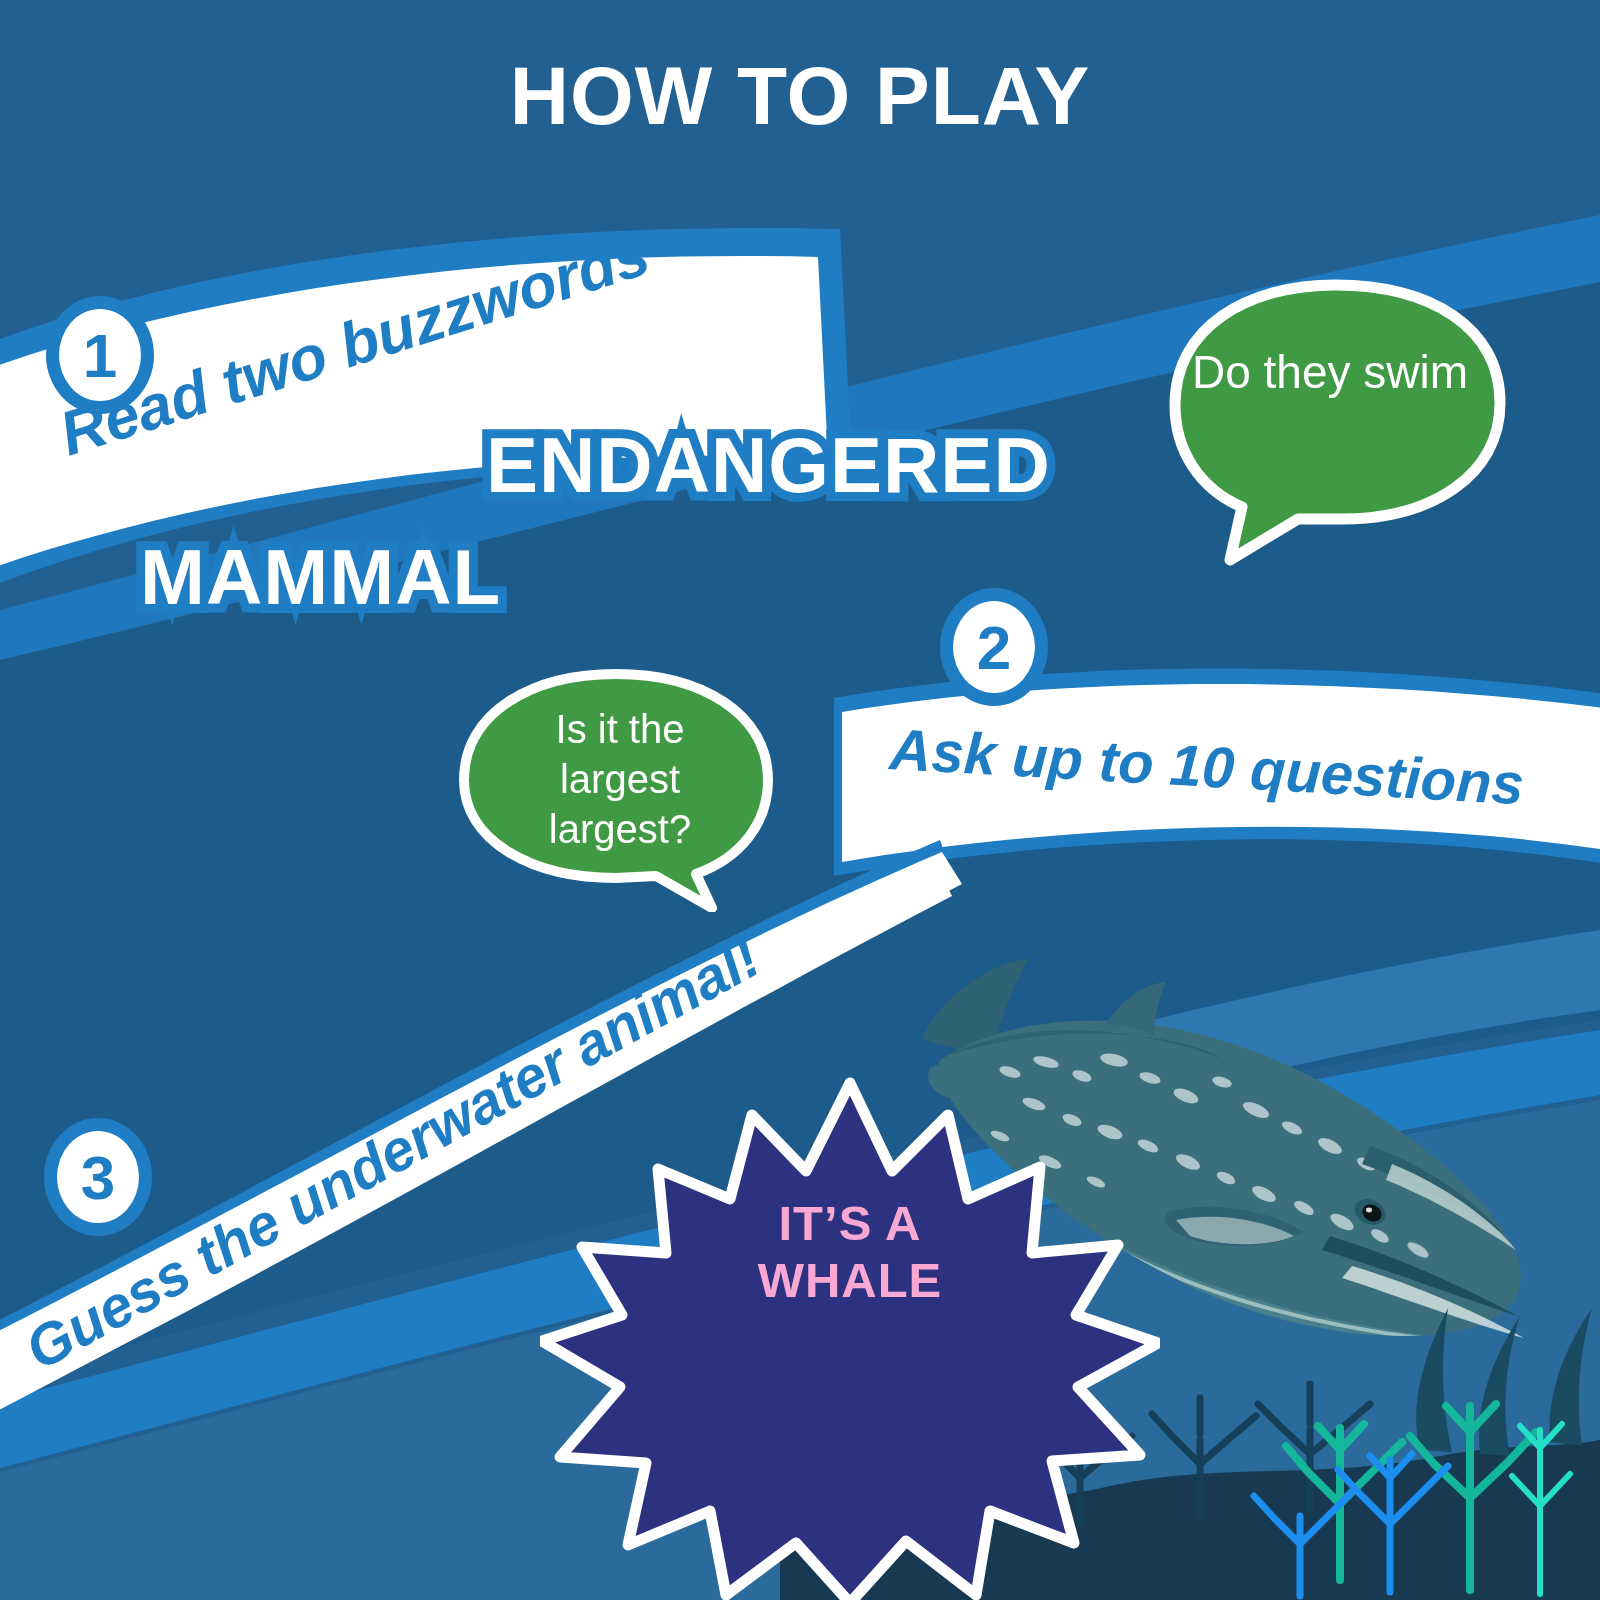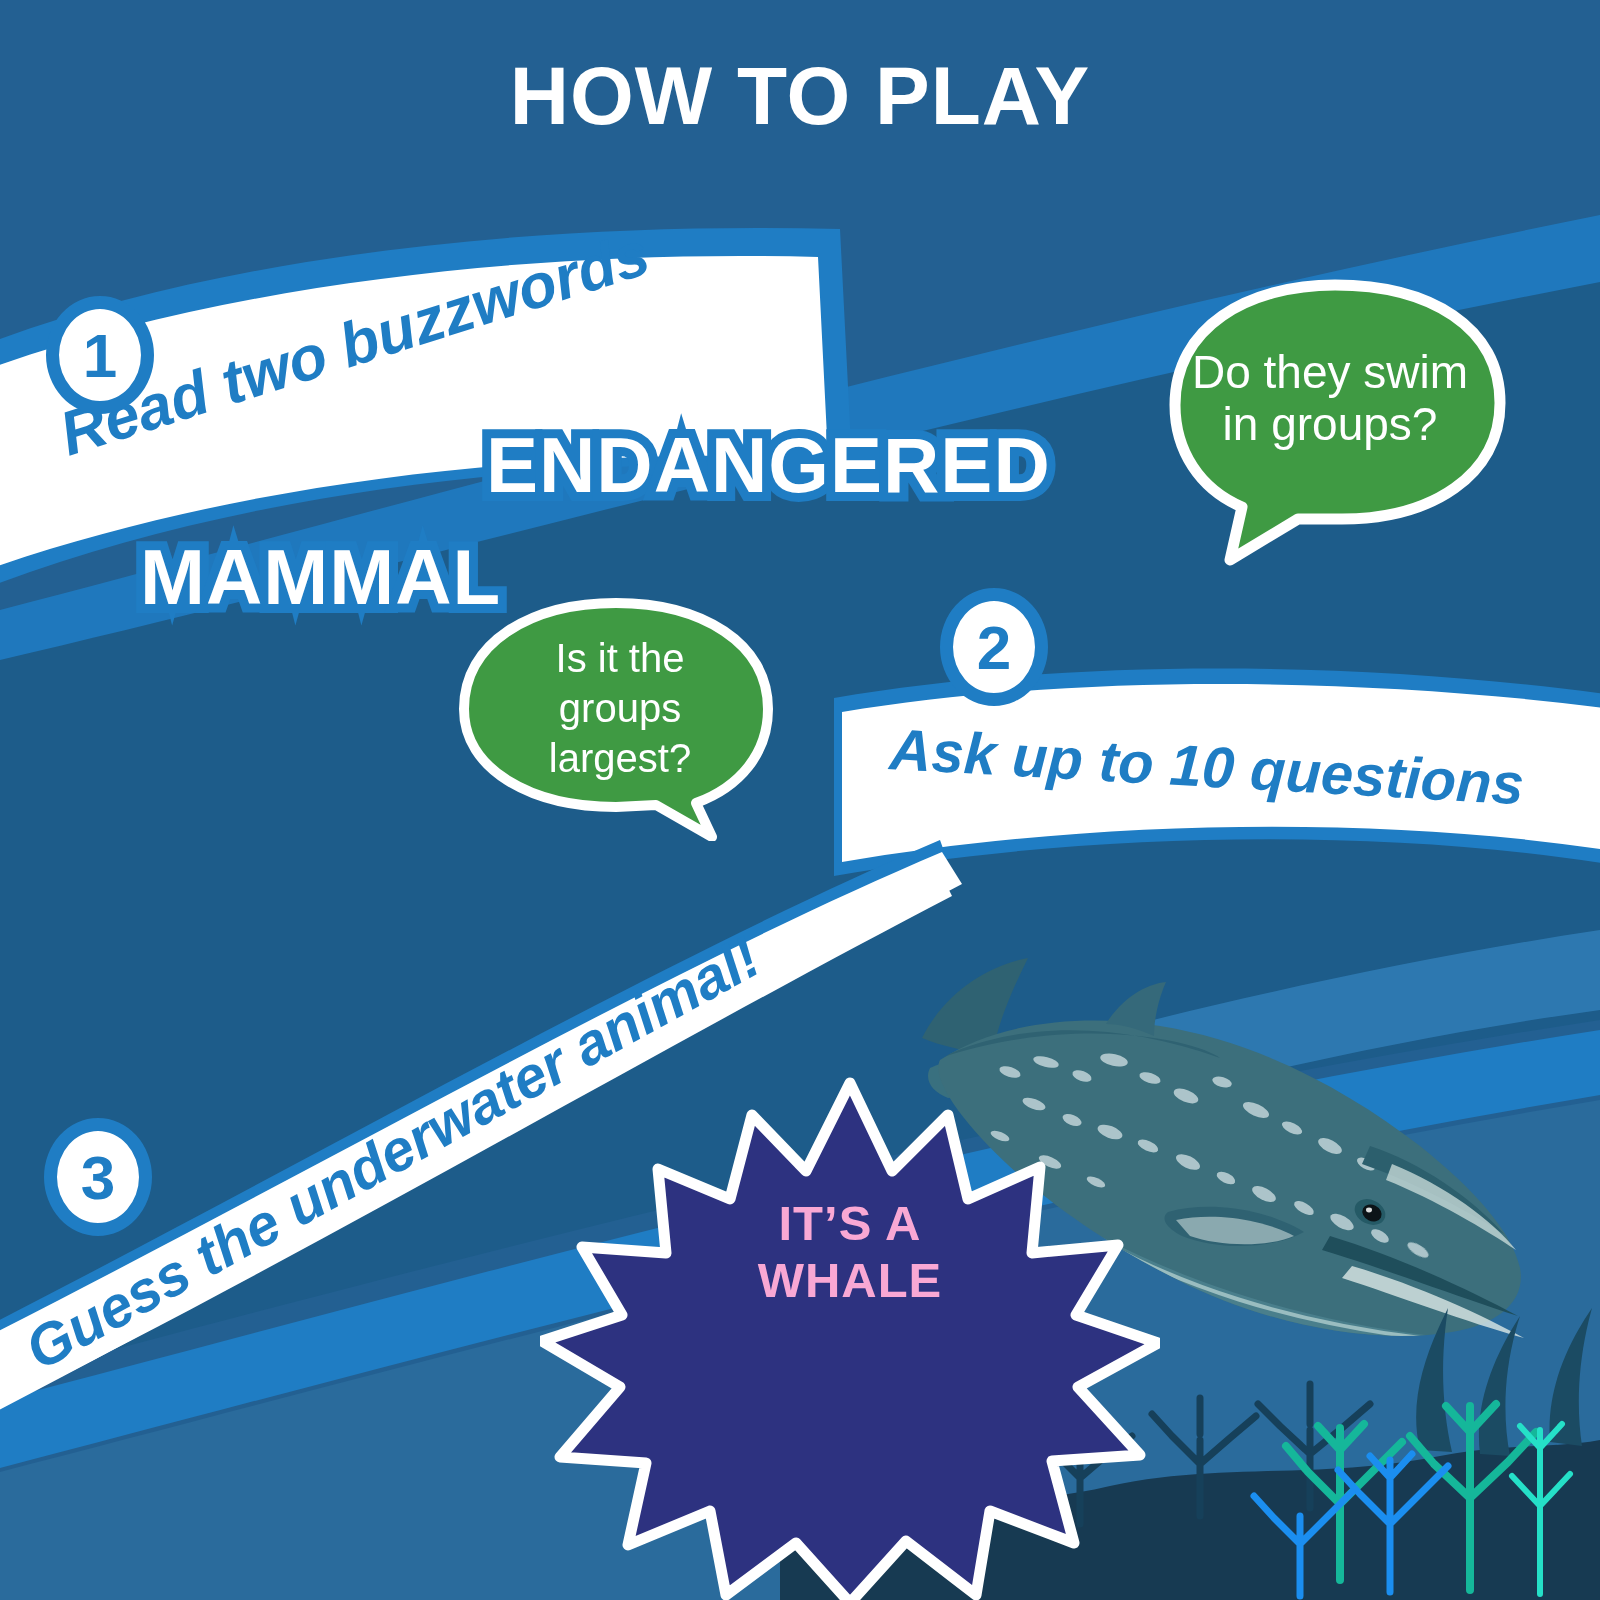--- a/index.html
+++ b/index.html
@@ -128,33 +128,32 @@
   <div class="buzzword" style="left:486px;top:420px;font-size:78px;">ENDANGERED</div>
 
   <div class="bubble" style="left:1130px;top:275px;width:400px;height:300px;">
     <svg width="400" height="300" viewBox="0 0 400 300">
       <path d="M45,130 C45,52 118,10 205,10 C300,10 370,52 370,128
                C370,200 302,244 212,244 L168,244
                L100,285 L112,232 C70,214 45,176 45,130 Z" fill="#3f9a43" stroke="#ffffff" stroke-width="11" stroke-linejoin="round"></path>
     </svg>
     <div class="bubble-text" style="left:0;top:72px;font-size:46px;">
       <span>Do they swim</span><br>
-      <span>in groups?</span>
     </div>
   </div>
 
-  <div class="bubble" style="left:450px;top:591px;width:340px;height:250px;">
+  <div class="bubble" style="left:450px;top:662px;width:340px;height:250px;">
     <svg width="340" height="250" viewBox="0 0 340 250">
       <path d="M14,118 C14,52 80,12 166,12 C252,12 318,52 318,118
                C318,162 290,196 246,212
                L262,246 L206,214 L166,216 C80,216 14,178 14,118 Z" fill="#3f9a43" stroke="#ffffff" stroke-width="10" stroke-linejoin="round"></path>
     </svg>
     <div class="bubble-text" style="left:0;top:42px;font-size:40px;line-height:1.25;">
       <span>Is it the</span><br>
-      <span>groups</span><br>
+      <span>largest</span><br>
       <span>largest?</span>
     </div>
   </div>
 
   <div class="banner" style="left:820px;top:620px;width:800px;height:260px;">
     <svg class="banner-svg" width="800" height="260" viewBox="0 0 800 260">
       <path d="M14,78 C260,36 560,42 800,76 L800,246 C560,206 262,212 14,256 Z" fill="#1f7dc4"></path>
       <path d="M22,92 C264,52 560,58 800,90 L800,232 C560,194 266,200 22,242 Z" fill="#ffffff"></path>
     </svg>
   </div>

